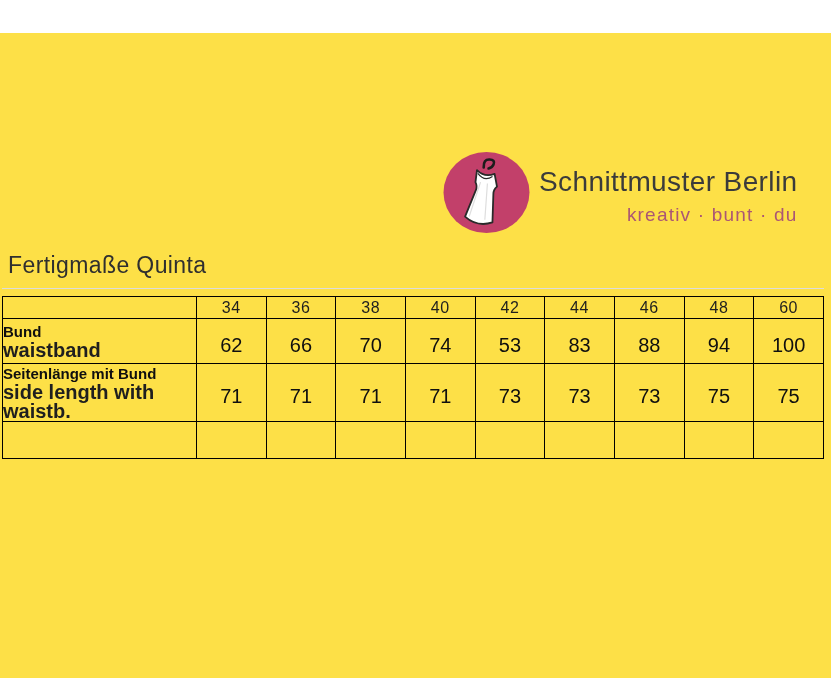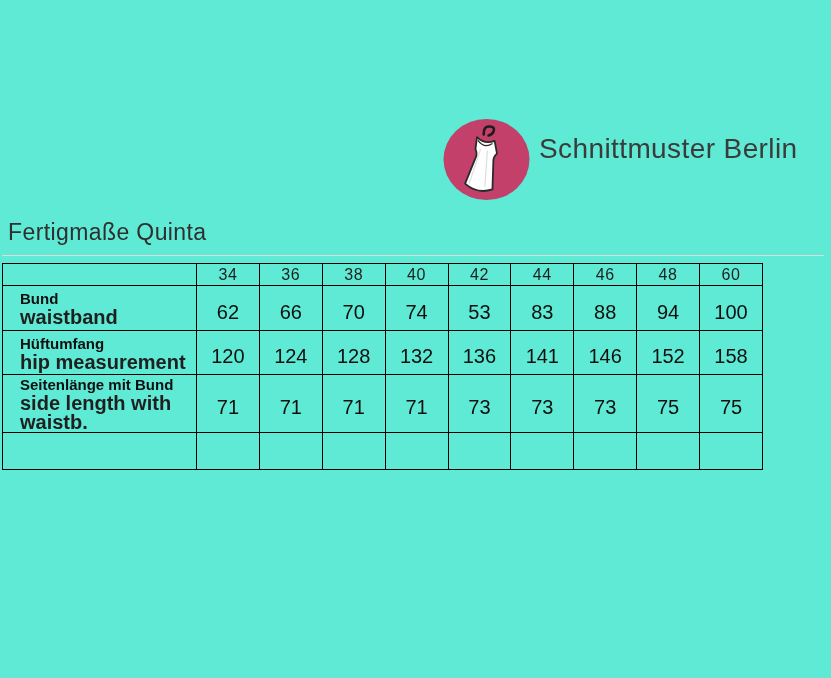--- a/index.html
+++ b/index.html
@@ -1,21 +1,21 @@
 <!DOCTYPE html>
 <html><head>
 <meta charset="utf-8">
 <style>
   * { margin:0; padding:0; box-sizing:border-box; }
   html,body { background:#fff; }
   body {
     width:831px; height:678px; position:relative; overflow:hidden;
     font-family:"Liberation Sans", sans-serif;
   }
-  .page { position:absolute; inset:0; background:#5eead4; }
+  .page { position:absolute; inset:0; background:#fde047;margin-top:33px; }
 
   
   .logo { position:absolute; left:443px; top:118px; display:flex; align-items:flex-start; }
   .logo-mark { width:87px; height:83px; flex:0 0 auto; }
   .logo-text { margin-left:9px; padding-top:17px; }
   .brand-name {
     font-size:28px; color:#3b3b3b; letter-spacing:0.4px;
     line-height:1; white-space:nowrap; font-weight:400;
   }
   .brand-tagline {
@@ -25,35 +25,35 @@
 
   
   .doc-title {
     position:absolute; left:8px; top:219px;
     font-size:23px; color:#2f2f2f; letter-spacing:0.4px; font-weight:400;
   }
 
   
   .hairline { position:absolute; left:2px; top:255px; width:822px; height:1px; background:#dcdcdc; }
   table.size-table {
-    position:absolute; left:2px; top:263px; width:761px;
+    position:absolute; left:2px; top:263px; width:822px;
     border-collapse:collapse; table-layout:fixed;
   }
   .size-table td, .size-table th { border:1px solid #000; overflow:hidden; }
   .size-table th {
     font-weight:400; font-size:16px; letter-spacing:0.6px; color:#1f1f1f;
     text-align:center; vertical-align:middle;
   }
   tr.r-head   { height:22px; }
   tr.r-bund   { height:45px; }
   tr.r-hueft  { height:44px; }
   tr.r-seiten { height:40px; }
   tr.r-saum   { height:39px; }
   tr.r-empty  { height:37px; }
-  .label-cell { padding-left:17px; vertical-align:middle; }
+  .label-cell { padding-left:0; vertical-align:middle; }
   .lbl-de { font-weight:bold; font-size:15px; color:#0f0f0f; line-height:19px; }
   .lbl-en { font-weight:700; font-size:20px; color:#1f1f1f; line-height:19px; }
   .val {
     text-align:center; vertical-align:middle;
     font-size:20px; color:#0f0f0f; padding-top:8px;
   }
 </style>
 </head>
 <body>
 
@@ -64,20 +64,21 @@
       <ellipse cx="43.5" cy="41.5" rx="43" ry="40.5" fill="#c2406a"></ellipse>
       <g transform="rotate(12 43 20)">
         <path d="M40 17 q-2 -8 4 -9 q6 -1 5 4 q-0.5 3 -4 5" fill="none" stroke="#1c1c1c" stroke-width="2.6" stroke-linecap="round"></path>
         <path d="M34 21 q9 6 18 0 l5 12 q-3 4 -2 8 l5 28 q-14 8 -28 0 l5 -28 q1 -4 -2 -8 z" fill="#ffffff" stroke="#2a2a2a" stroke-width="1.8" stroke-linejoin="round"></path>
         <path d="M35.5 24 q8 7 15 0" fill="none" stroke="#2a2a2a" stroke-width="1.2"></path>
         <path d="M40 32 l-4 36 M47 32 l5 36" fill="none" stroke="#dedede" stroke-width="1.2"></path>
       </g>
     </svg>
     <div class="logo-text">
       <div class="brand-name">Schnittmuster Berlin</div>
+      <div class="brand-tagline">kreativ · bunt · du</div>
     </div>
   </div>
 
   <div class="doc-title">Fertigmaße Quinta</div>
 
   <div class="hairline"></div>
 
   <table class="size-table">
     <colgroup>
       <col style="width:194px">
@@ -114,35 +115,20 @@
         <td class="val">66</td>
         <td class="val">70</td>
         <td class="val">74</td>
         <td class="val">53</td>
         <td class="val">83</td>
         <td class="val">88</td>
         <td class="val">94</td>
         <td class="val">100</td>
       </tr>
 
-      <tr class="r-hueft">
-        <td class="label-cell">
-          <div class="lbl-de">Hüftumfang</div>
-          <div class="lbl-en">hip measurement</div>
-        </td>
-        <td class="val">120</td>
-        <td class="val">124</td>
-        <td class="val">128</td>
-        <td class="val">132</td>
-        <td class="val">136</td>
-        <td class="val">141</td>
-        <td class="val">146</td>
-        <td class="val">152</td>
-        <td class="val">158</td>
-      </tr>
 
       <tr class="r-seiten">
         <td class="label-cell">
           <div class="lbl-de">Seitenlänge mit Bund</div>
           <div class="lbl-en">side length with waistb.</div>
         </td>
         <td class="val">71</td>
         <td class="val">71</td>
         <td class="val">71</td>
         <td class="val">71</td>

